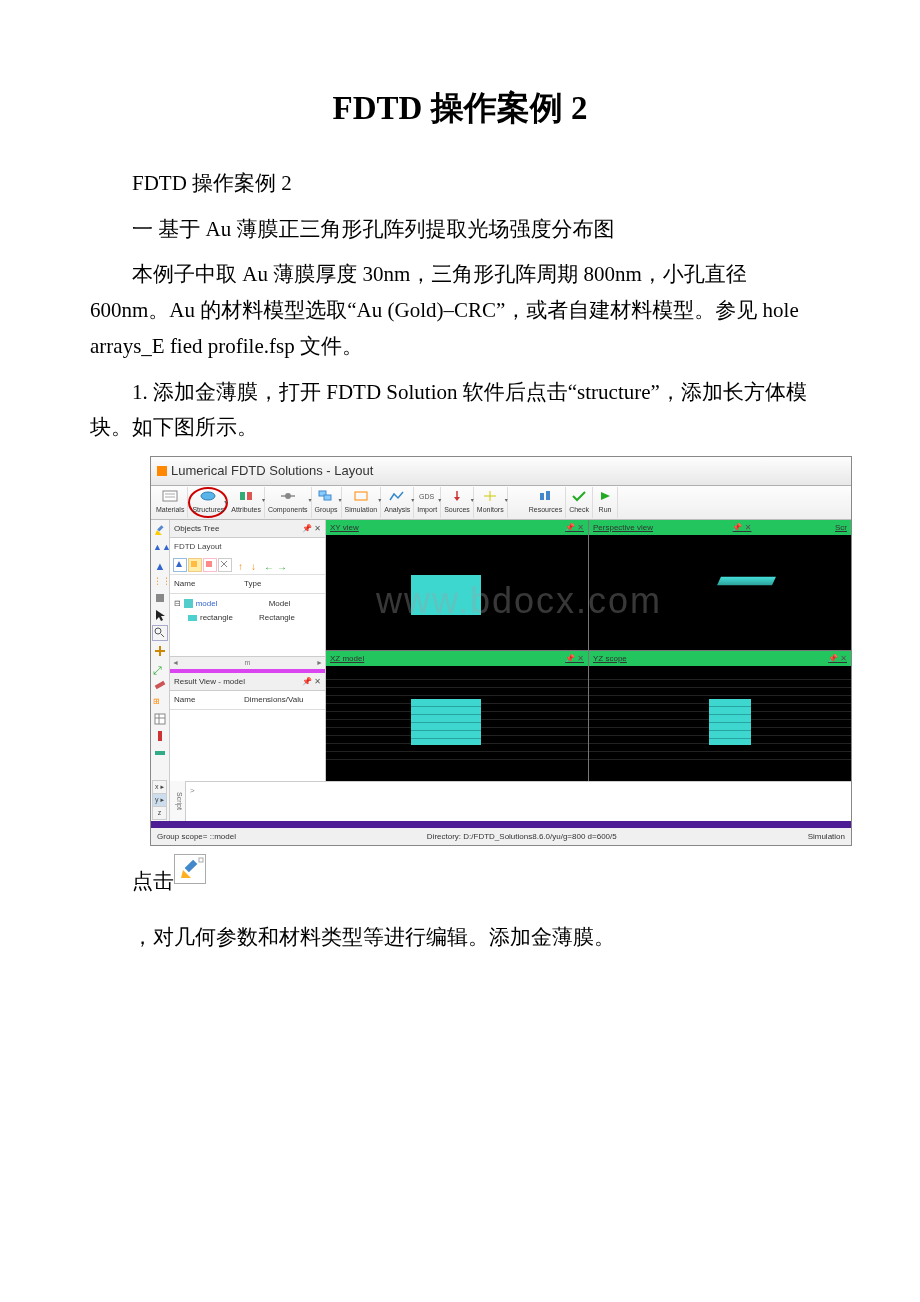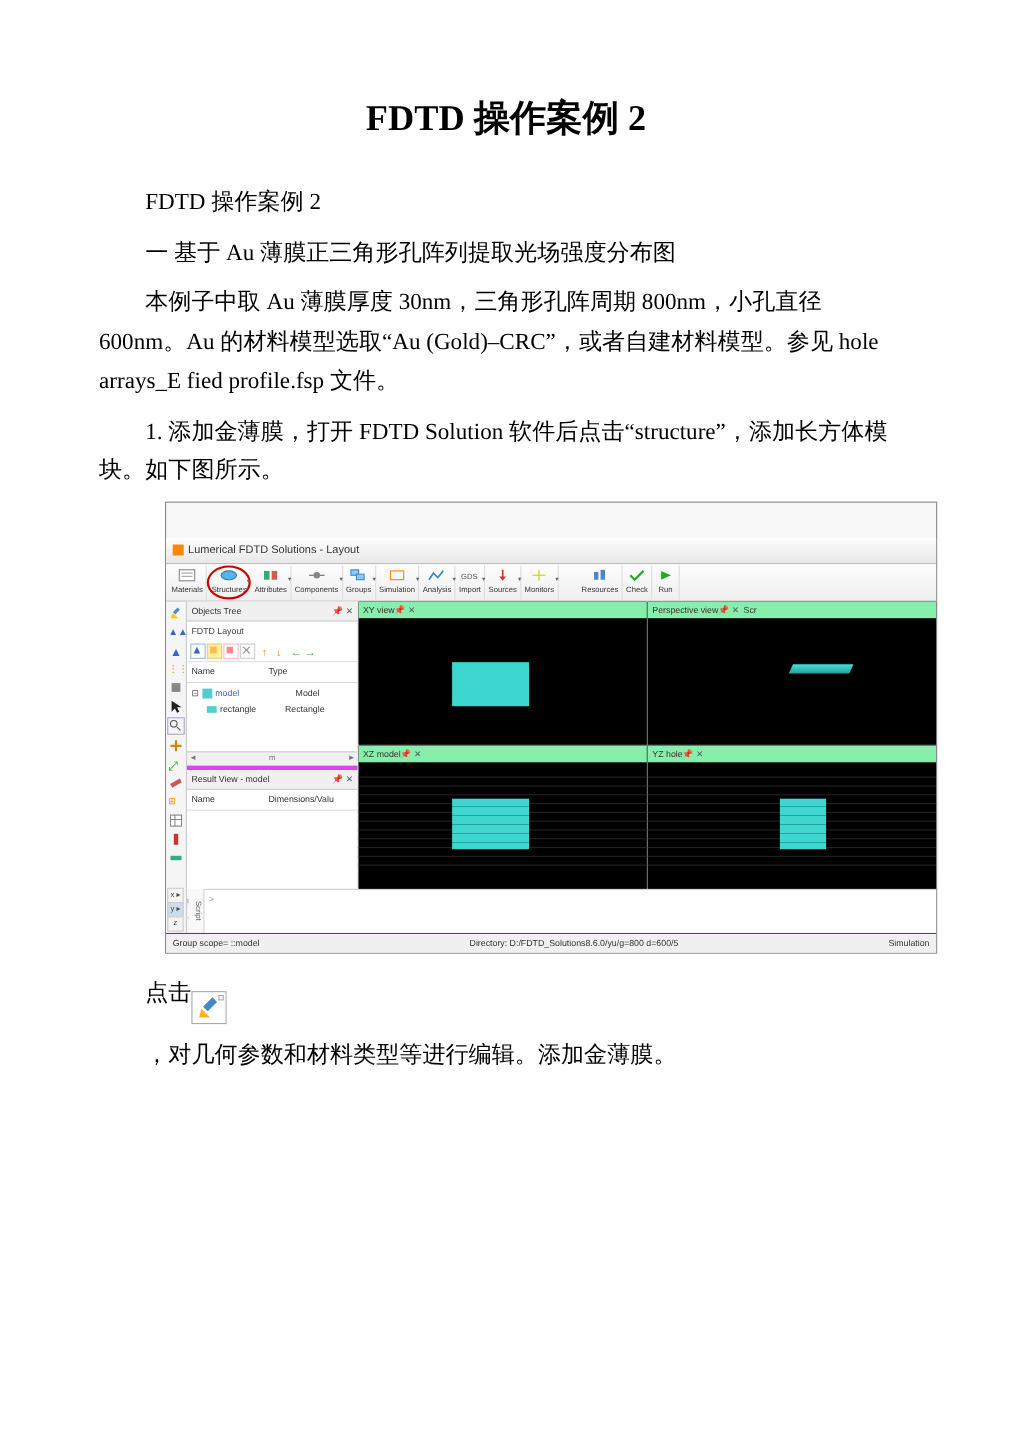--- a/index.html
+++ b/index.html
@@ -34,25 +34,24 @@
     border: 1px solid #888;
     background: #f8f8f8;
     font-family: Arial, sans-serif;
     font-size: 8px;
     color: #333;
   }
   .titlebar {
     background: linear-gradient(#fdfdfd,#e8e8e8);
     border-bottom: 1px solid #b0b0b0;
     padding: 3px 6px;
-    font-size: 10px;
+    font-size: 13px;
     display: flex;
     align-items: center;
     gap: 4px;
-    margin-top: 32px;
   }
   .titlebar .logo {
     width: 10px; height: 10px;
     background: #ff8800;
     display: inline-block;
   }
   .menubar {
     background: #fff;
     border-bottom: 1px solid #ccc;
     padding: 2px 6px;
@@ -181,43 +180,44 @@
     background: #777;
     gap: 1px;
   }
   .vp {
     background: #000;
     position: relative;
   }
   .vp-head {
     position: absolute;
     top: 0; left: 0; right: 0;
-    background: #86efac;
+    background: #22c55e;
     color: #333;
     font-size: 8px;
     padding: 1px 4px;
     display: flex;
-    justify-content: flex-start;
+    justify-content: space-between;
+    text-decoration: underline;
   }
   .vp-head .x { color: #555; }
   .vp-rect {
     position: absolute;
     background: #3dd7d0;
   }
   .vp-rect.shade {
     background: linear-gradient(#45e0da,#2ca09a);
   }
   .vp-lines {
     position: absolute;
     left:0; right:0;
     border-top: 1px solid #222;
   }
   .statusbar {
     background: #f0f0f0;
-    border-top: 1px solid #4c1d95;
+    border-top: 7px solid #4c1d95;
     padding: 2px 6px;
     font-size: 8px;
     display: flex;
     gap: 40px;
     color: #333;
   }
   .scriptbar {
     width: 15px;
     background: #f8f8f8;
     border-right: 1px solid #ccc;
@@ -239,21 +239,20 @@
     width: 13px; height: 12px;
     font-size: 7px;
     color: #444;
     text-align: center;
     border: 1px solid #ccc;
     background: #f4f4f4;
     margin-top: -1px;
   }
   .editbtn-wrap {
     display: flex;
-    align-items: flex-end;
     gap: 0;
     margin-left: 2em;
   }
   .editbtn {
     display: inline-block;
     width: 30px;
     height: 28px;
     border: 1px solid #aaa;
     background: #fff;
     position: relative;
@@ -484,20 +483,21 @@
         </div>
         <div class="result-cols">
           <span>Name</span>
           <span>Dimensions/Valu</span>
         </div>
         <div class="result-body"></div>
       </div>
     </div>
 
     <div class="viewports" style="position:relative">
+      <div class="watermark">www.bdocx.com</div>
       <div class="vp">
         <div class="vp-head">
               <span>XY view</span>
               <span class="x">📌 ✕</span>
             </div>
         <div class="vp-rect" style="left:85px;top:55px;width:70px;height:40px"></div>
       </div>
       <div class="vp">
         <div class="vp-head">
               <span>Perspective view</span>
@@ -519,21 +519,21 @@
             <div class="vp-lines" style="top:68px"></div>
         <div class="vp-lines" style="top:76px"></div>
             <div class="vp-lines" style="top:84px"></div>
             <div class="vp-lines" style="top:92px"></div>
         <div class="vp-lines" style="top:100px"></div>
             <div class="vp-lines" style="top:108px"></div>
         <div class="vp-rect" style="left:85px;top:48px;width:70px;height:46px;background:repeating-linear-gradient(#3dd7d0,#3dd7d0 7px,#26a5a0 7px,#26a5a0 8px)"></div>
       </div>
       <div class="vp">
         <div class="vp-head">
-              <span>YZ hole</span>
+              <span>YZ scope</span>
               <span class="x">📌 ✕</span>
             </div>
         <div class="vp-lines" style="top:28px"></div>
             <div class="vp-lines" style="top:36px"></div>
             <div class="vp-lines" style="top:44px"></div>
         <div class="vp-lines" style="top:52px"></div>
             <div class="vp-lines" style="top:60px"></div>
             <div class="vp-lines" style="top:68px"></div>
         <div class="vp-lines" style="top:76px"></div>
             <div class="vp-lines" style="top:84px"></div>

